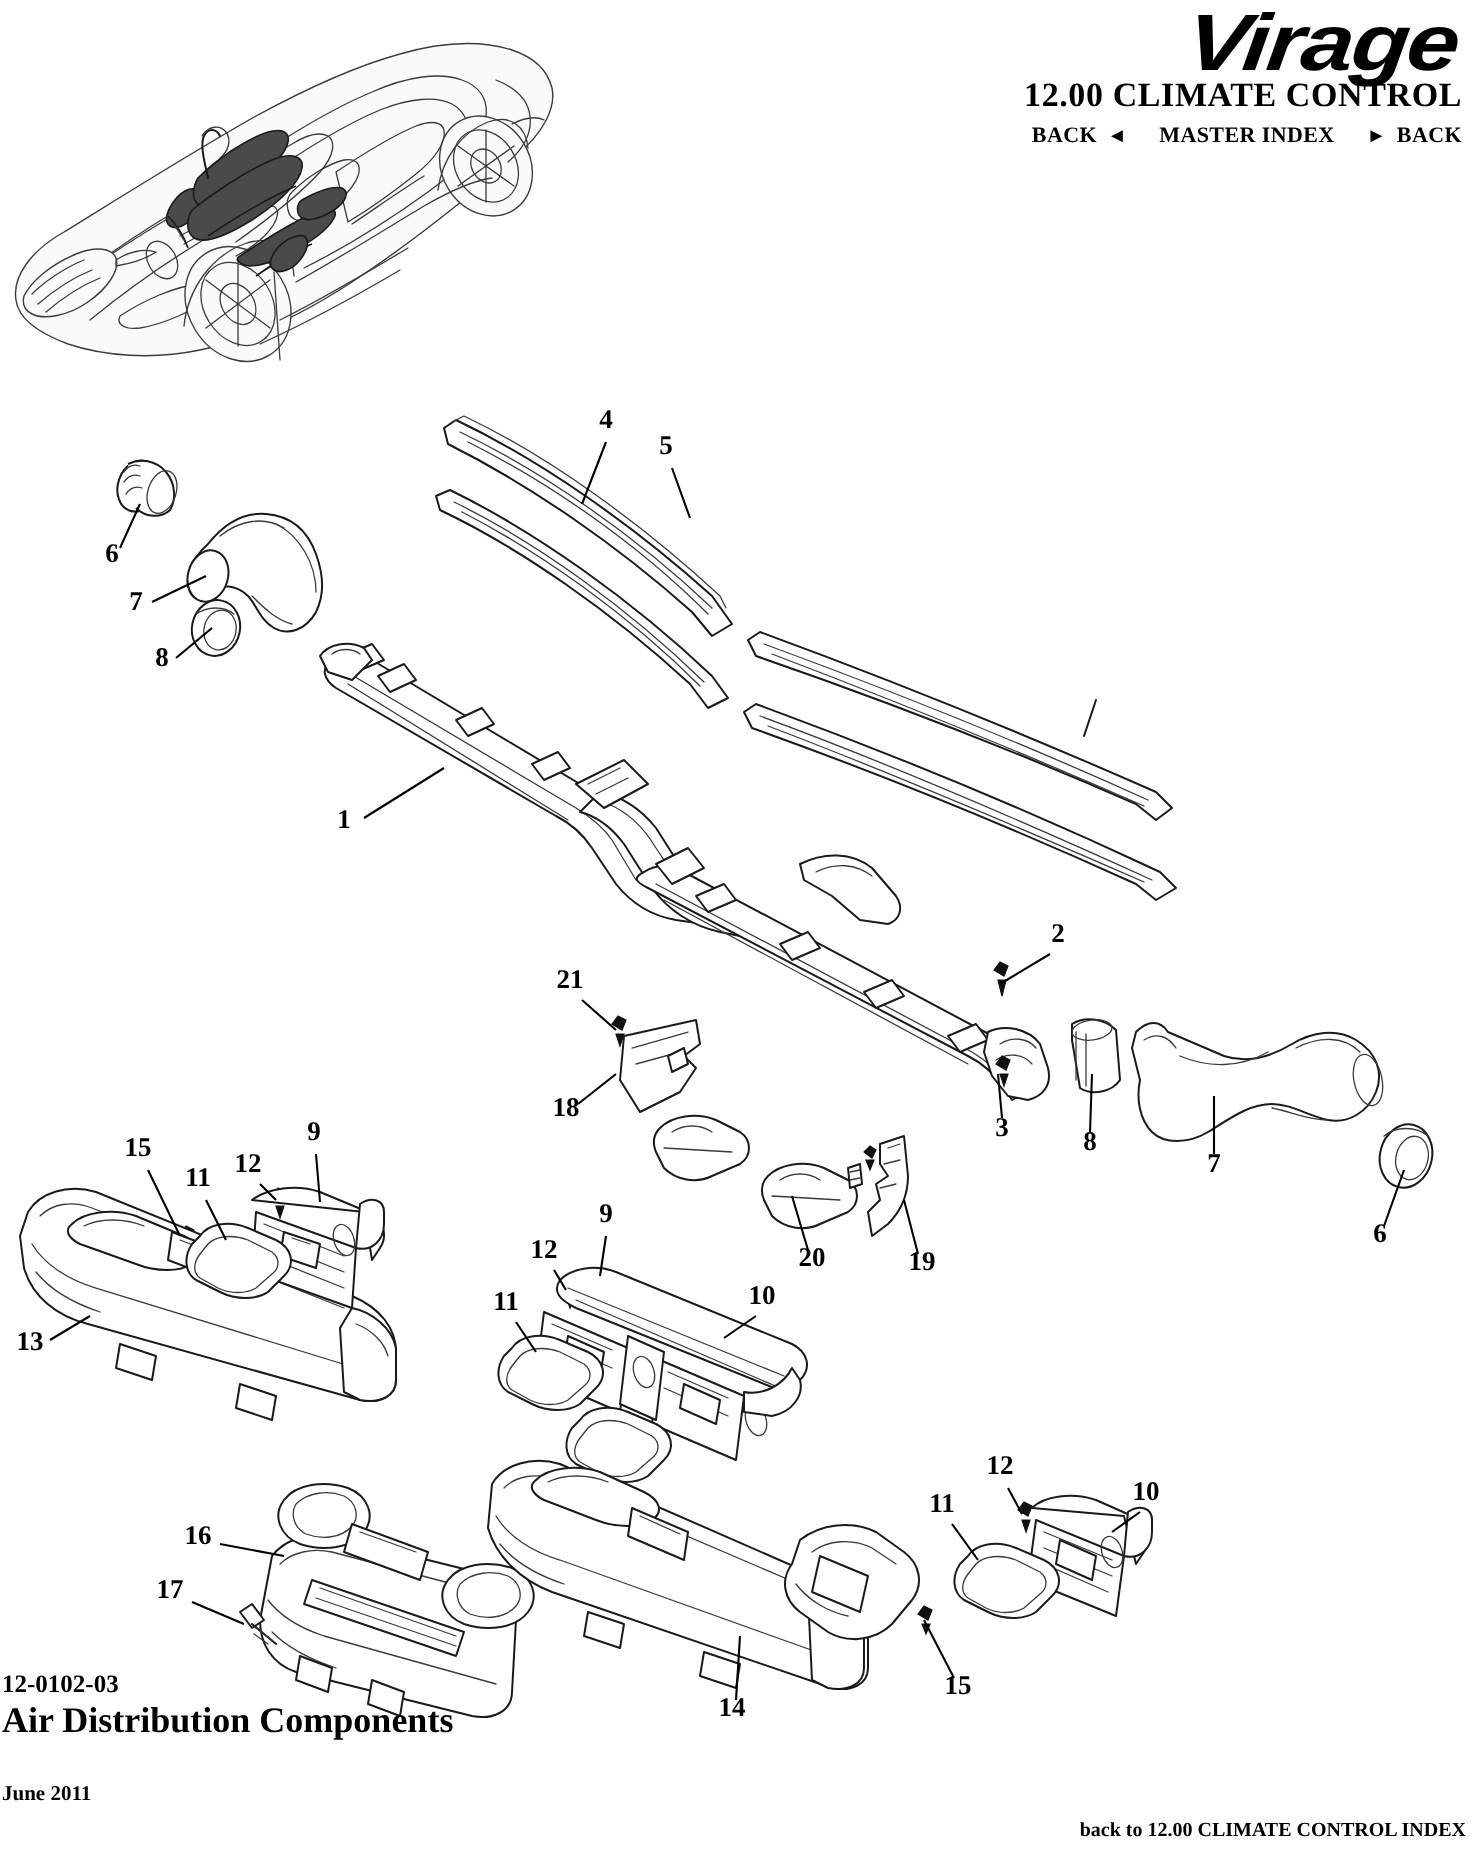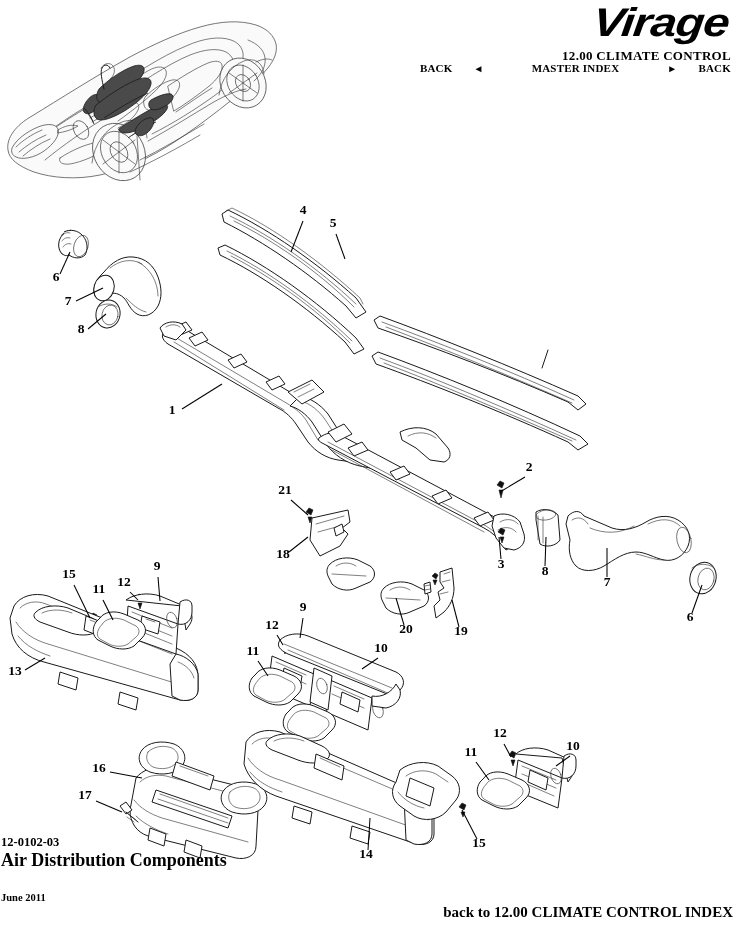--- a/index.html
+++ b/index.html
@@ -29,58 +29,58 @@
     font-weight: bold;
     font-size: 40px;
     letter-spacing: -1px;
     line-height: 40px;
     transform: scaleX(1.18) skewX(-6deg);
     transform-origin: 100% 50%;
     color: #000;
   }
   #doc-title {
     position: absolute;
-    right: 6px; top: 48px;
+    right: 6px; top: 38px;
     font-family: "Liberation Serif", serif;
     font-weight: bold;
-    font-size: 13px;
+    font-size: 17px;
     letter-spacing: 0.3px;
     white-space: nowrap;
   }
   #nav-bar {
     position: absolute;
     right: 6px; top: 62px;
     font-family: "Liberation Serif", serif;
     font-weight: bold;
     font-size: 11px;
     letter-spacing: 0.2px;
     white-space: nowrap;
     display: flex;
     align-items: center;
-    gap: 21px;
+    gap: 5px;
   }
   #nav-bar .navlink { cursor: pointer; }
   #nav-bar .arrow { font-size: 10px; }
 
   
   #footer-left {
     position: absolute;
     left: 1px; bottom: 20px;
     font-family: "Liberation Serif", serif;
     line-height: 1.22;
   }
   #footer-left .f-code { font-weight: bold; font-size: 12.5px; }
   #footer-left .f-name { font-weight: bold; font-size: 18px; }
   #footer-left .f-date { font-weight: bold; font-size: 10.5px; margin-top: 20px; }
   #footer-right {
     position: absolute;
     right: 4px; bottom: 4px;
     font-family: "Liberation Serif", serif;
     font-weight: bold;
-    font-size: 15px;
+    font-size: 10px;
     cursor: pointer;
     white-space: nowrap;
   }
 
   
   #diagram { position: absolute; left: 0; top: 0; width: 737px; height: 925px; }
   #diagram svg { display: block; }
 
   .ln  { fill: none; stroke: #1a1a1a; stroke-width: 1; stroke-linejoin: round; stroke-linecap: round; }
   .ln-t{ fill: none; stroke: #3a3a3a; stroke-width: 0.65; stroke-linejoin: round; stroke-linecap: round; }

